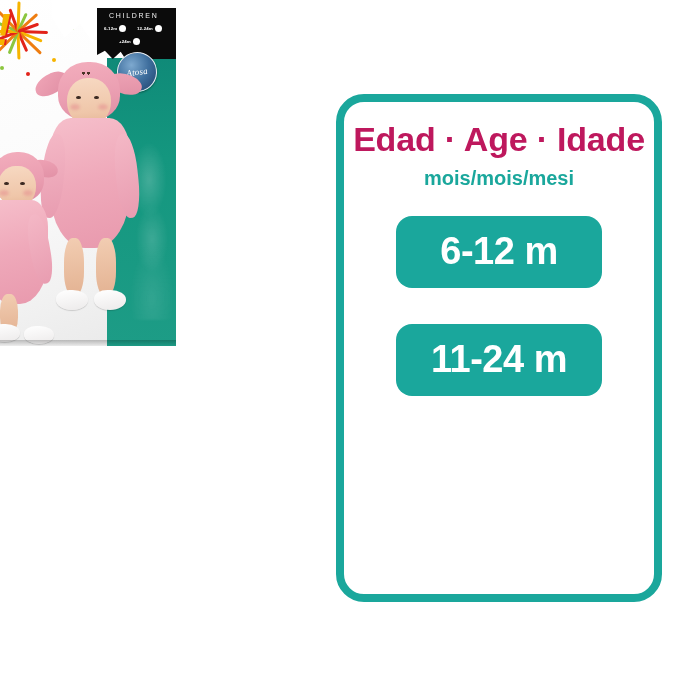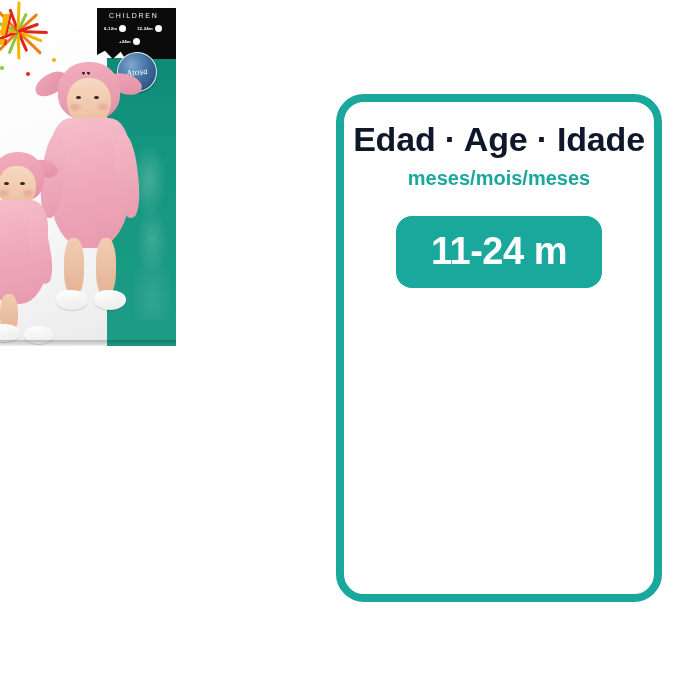--- a/index.html
+++ b/index.html
@@ -244,21 +244,21 @@
     border: 8px solid #1aa79c;
     border-radius: 28px;
     display: flex;
     flex-direction: column;
     align-items: center;
   }
 
   .card-heading {
     margin-top: 20px;
     text-align: right;
-    color: #0f172a;
+    color: #be185d;
     font-size: 34px;
     font-weight: 700;
     line-height: 1.04;
     letter-spacing: -0.2px;
     white-space: nowrap;
   }
   .card-heading .line2 { display: block; }
 
   .card-sub {
     margin-top: 10px;
@@ -397,21 +397,22 @@
     <div class="pkg-shadow"></div>
   </div>
 
   <div id="age-card">
 
     <div class="card-heading">
       <span>Edad · Age · Idade</span>
     </div>
 
     <div class="card-sub">
-      <span>meses/mois/meses</span>
+      <span>mois/mois/mesi</span>
     </div>
 
     <div class="badges">
+      <div class="age-badge">6-12 m</div>
       <div class="age-badge">11-24 m</div>
     </div>
   </div>
 
 </div>
 
 </body></html>

